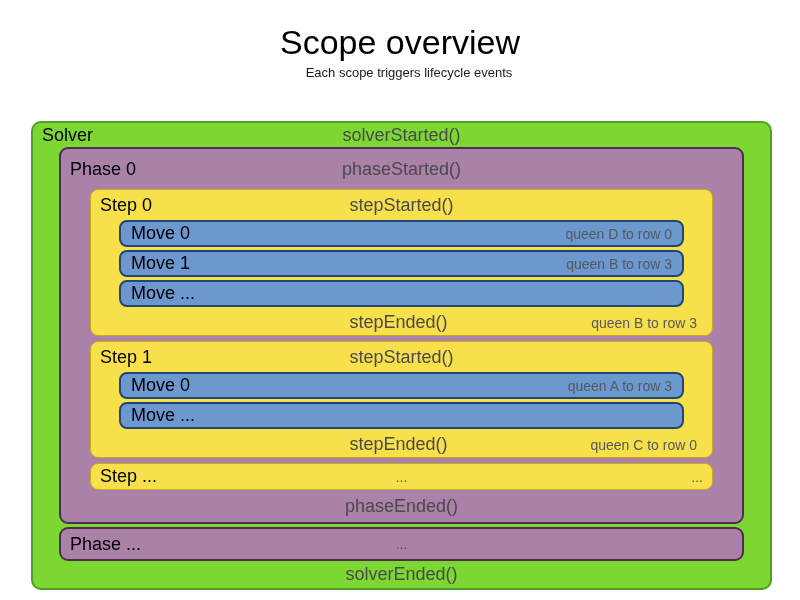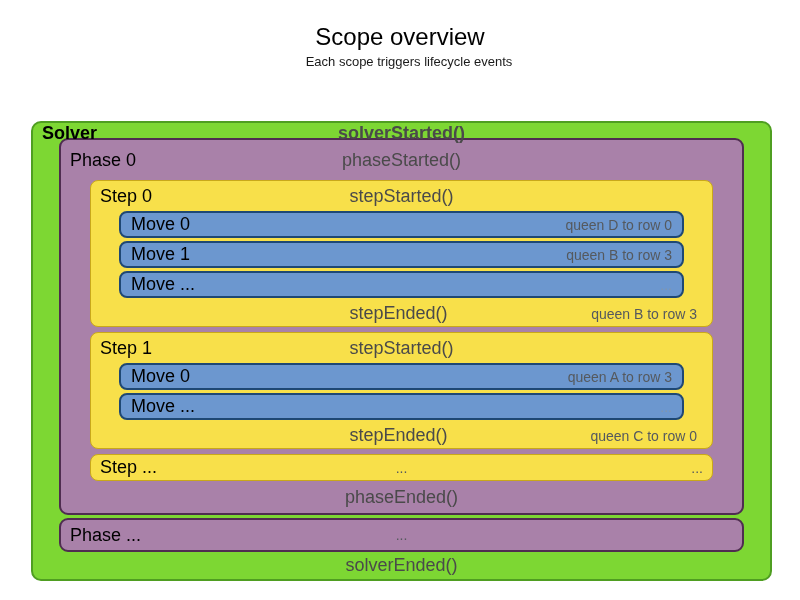--- a/index.html
+++ b/index.html
@@ -1,20 +1,20 @@
 <!DOCTYPE html>
 <html style="--solver-fill: #7DD733; --solver-border: #4F9E21; --phase-fill: #A981A9; --phase-border: #4F2D50; --step-fill: #F8E04A; --step-border: #C9A81A; --move-fill: #6C97CF; --move-border: #1F4874; --event-text: #4A4A4A; --detail-text: #55595E; --muted-text: #8296AC;"><head>
 <meta charset="utf-8">
 <style>
   html,body { margin:0; padding:0; background:#ffffff; }
   .canvas {
     position:relative; width:800px; height:600px; background:#ffffff;
     font-family:"Liberation Sans", sans-serif; overflow:hidden;
   }
-  .title { padding-top:24px; text-align:center; font-size:24px; line-height:1.1; color:#000; }
+  .title { padding-top:24px; text-align:center; font-size:34px; line-height:1.1; color:#000; }
   .subtitle { margin-top:4px; text-align:center; font-size:13px; color:#1a1a1a;padding-left:18px; }
 
   .box { box-sizing:border-box; }
   .solver {
     position:absolute; left:31px; top:121px; width:741px;
     background:var(--solver-fill,#7DD733);
     border:2px solid var(--solver-border,#4F9E21);
     border-radius:10px;
   }
   .phase {
@@ -36,21 +36,21 @@
     border:2px solid var(--move-border,#1F4874);
     border-radius:8px;
   }
   .row {
     display:grid; grid-template-columns:1fr auto 1fr;
     align-items:center; padding:0 9px;
   }
   .row .left  { justify-self:start; }
   .row .right { justify-self:end; }
 
-  .solver-header { height:15px;font-weight:bold; }
+  .solver-header { height:24px; }
   .phase-header  { height:40px; }
   .step-header   { height:30px; }
   .step-footer   { height:25px; padding-right:15px; }
   .step-single   { height:27px; }
   .phase-footer  { height:32px; }
   .phase-single  { height:34px; margin-top:3px; }
   .solver-footer { height:27px; }
   .move.row      { padding:0 10px; }
 
   .label  { font-size:18px; color:#000; white-space:nowrap; }

